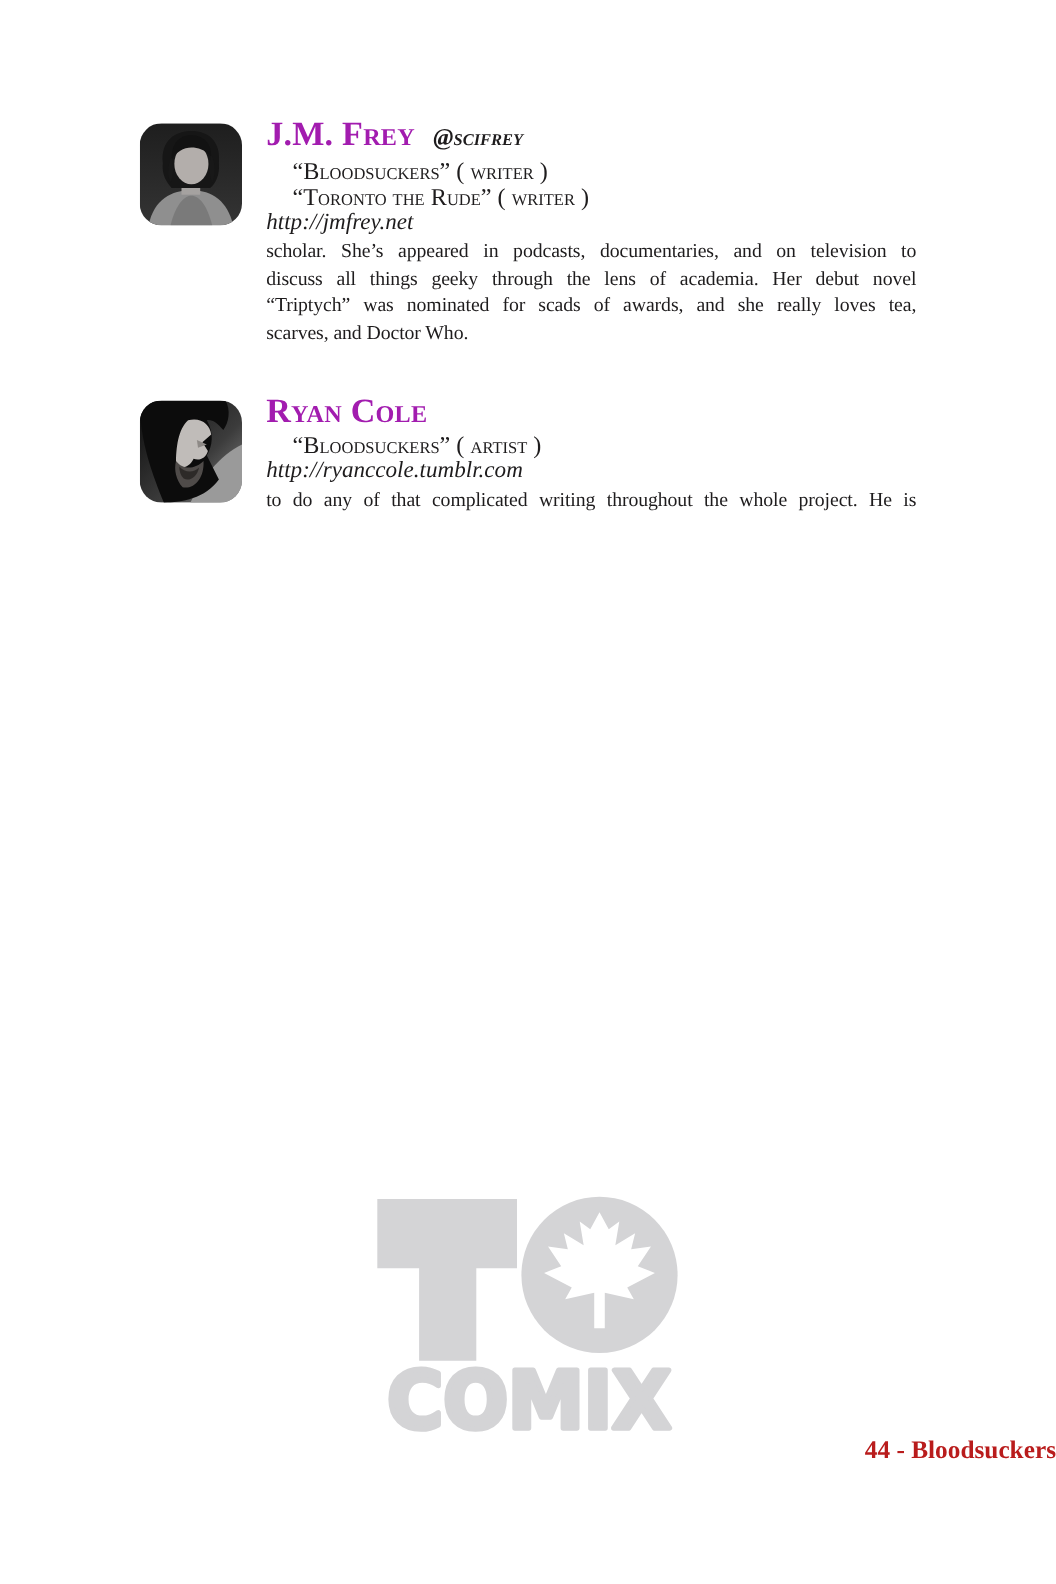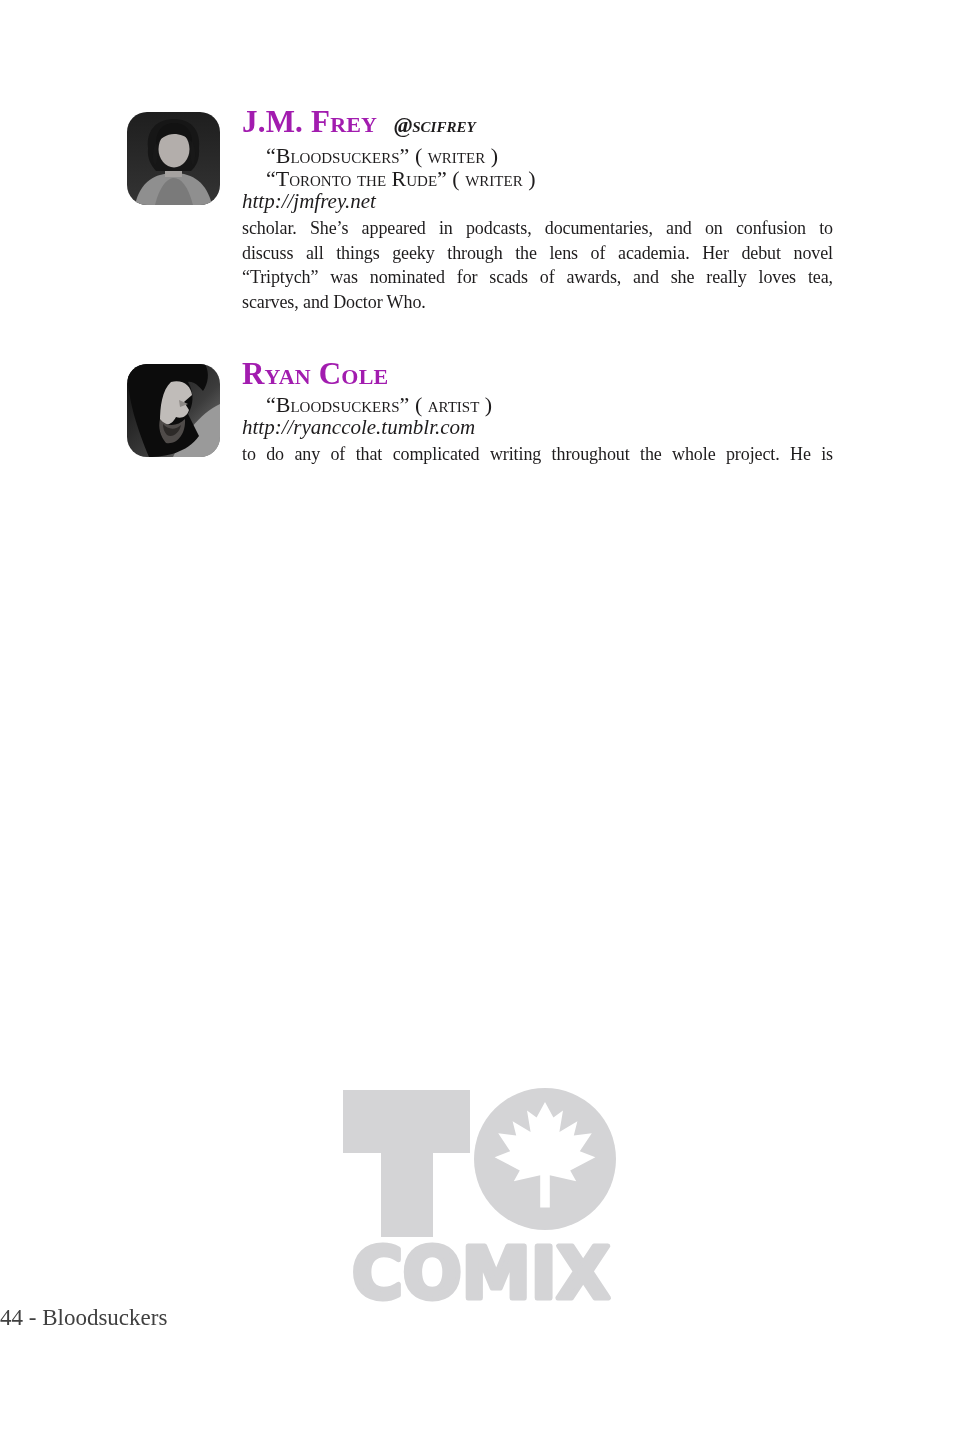--- a/index.html
+++ b/index.html
@@ -66,23 +66,24 @@
 
   .logo {
     position: absolute; left: 330px; top: 1080px;
     width: 330px; height: 235px;
   }
   .logo svg { display: block; width: 330px; height: 235px; }
 
   .footer {
     position: absolute; left: 0; top: 1305px;
     width: 960px;
-    text-align: left;
+    text-align: right;
     font-size: 23px;
-    color: #404040;
+    color: #b91c1c;
+    font-weight: bold;
   }
 </style>
 </head>
 <body>
 
 <section class="bio bio-1">
   <div class="photo">
     <svg viewBox="0 0 93 93">
       <defs>
         <linearGradient id="bg1" x1="0" y1="0" x2="0" y2="1">
@@ -105,21 +106,21 @@
     <div class="nameline">
       <span class="person-name">J.M. Frey</span>
       <span class="person-handle">@scifrey</span>
     </div>
     <div class="credits">
       <div class="credit-line">“Bloodsuckers” ( writer )</div>
       <div class="credit-line">“Toronto the Rude” ( writer )</div>
     </div>
     <div class="url-line">http://jmfrey.net</div>
     <div class="bio-text">
-      <div class="jline">scholar. She’s appeared in podcasts, documentaries, and on confusion to</div>
+      <div class="jline">scholar. She’s appeared in podcasts, documentaries, and on television to</div>
       <div class="jline">discuss all things geeky through the lens of academia. Her debut novel</div>
       <div class="jline">“Triptych” was nominated for scads of awards, and she really loves tea,</div>
       <div class="jline last">scarves, and Doctor Who.</div>
     </div>
   </div>
 </section>
 
 <section class="bio bio-2">
   <div class="photo">
     <svg viewBox="0 0 93 93">

